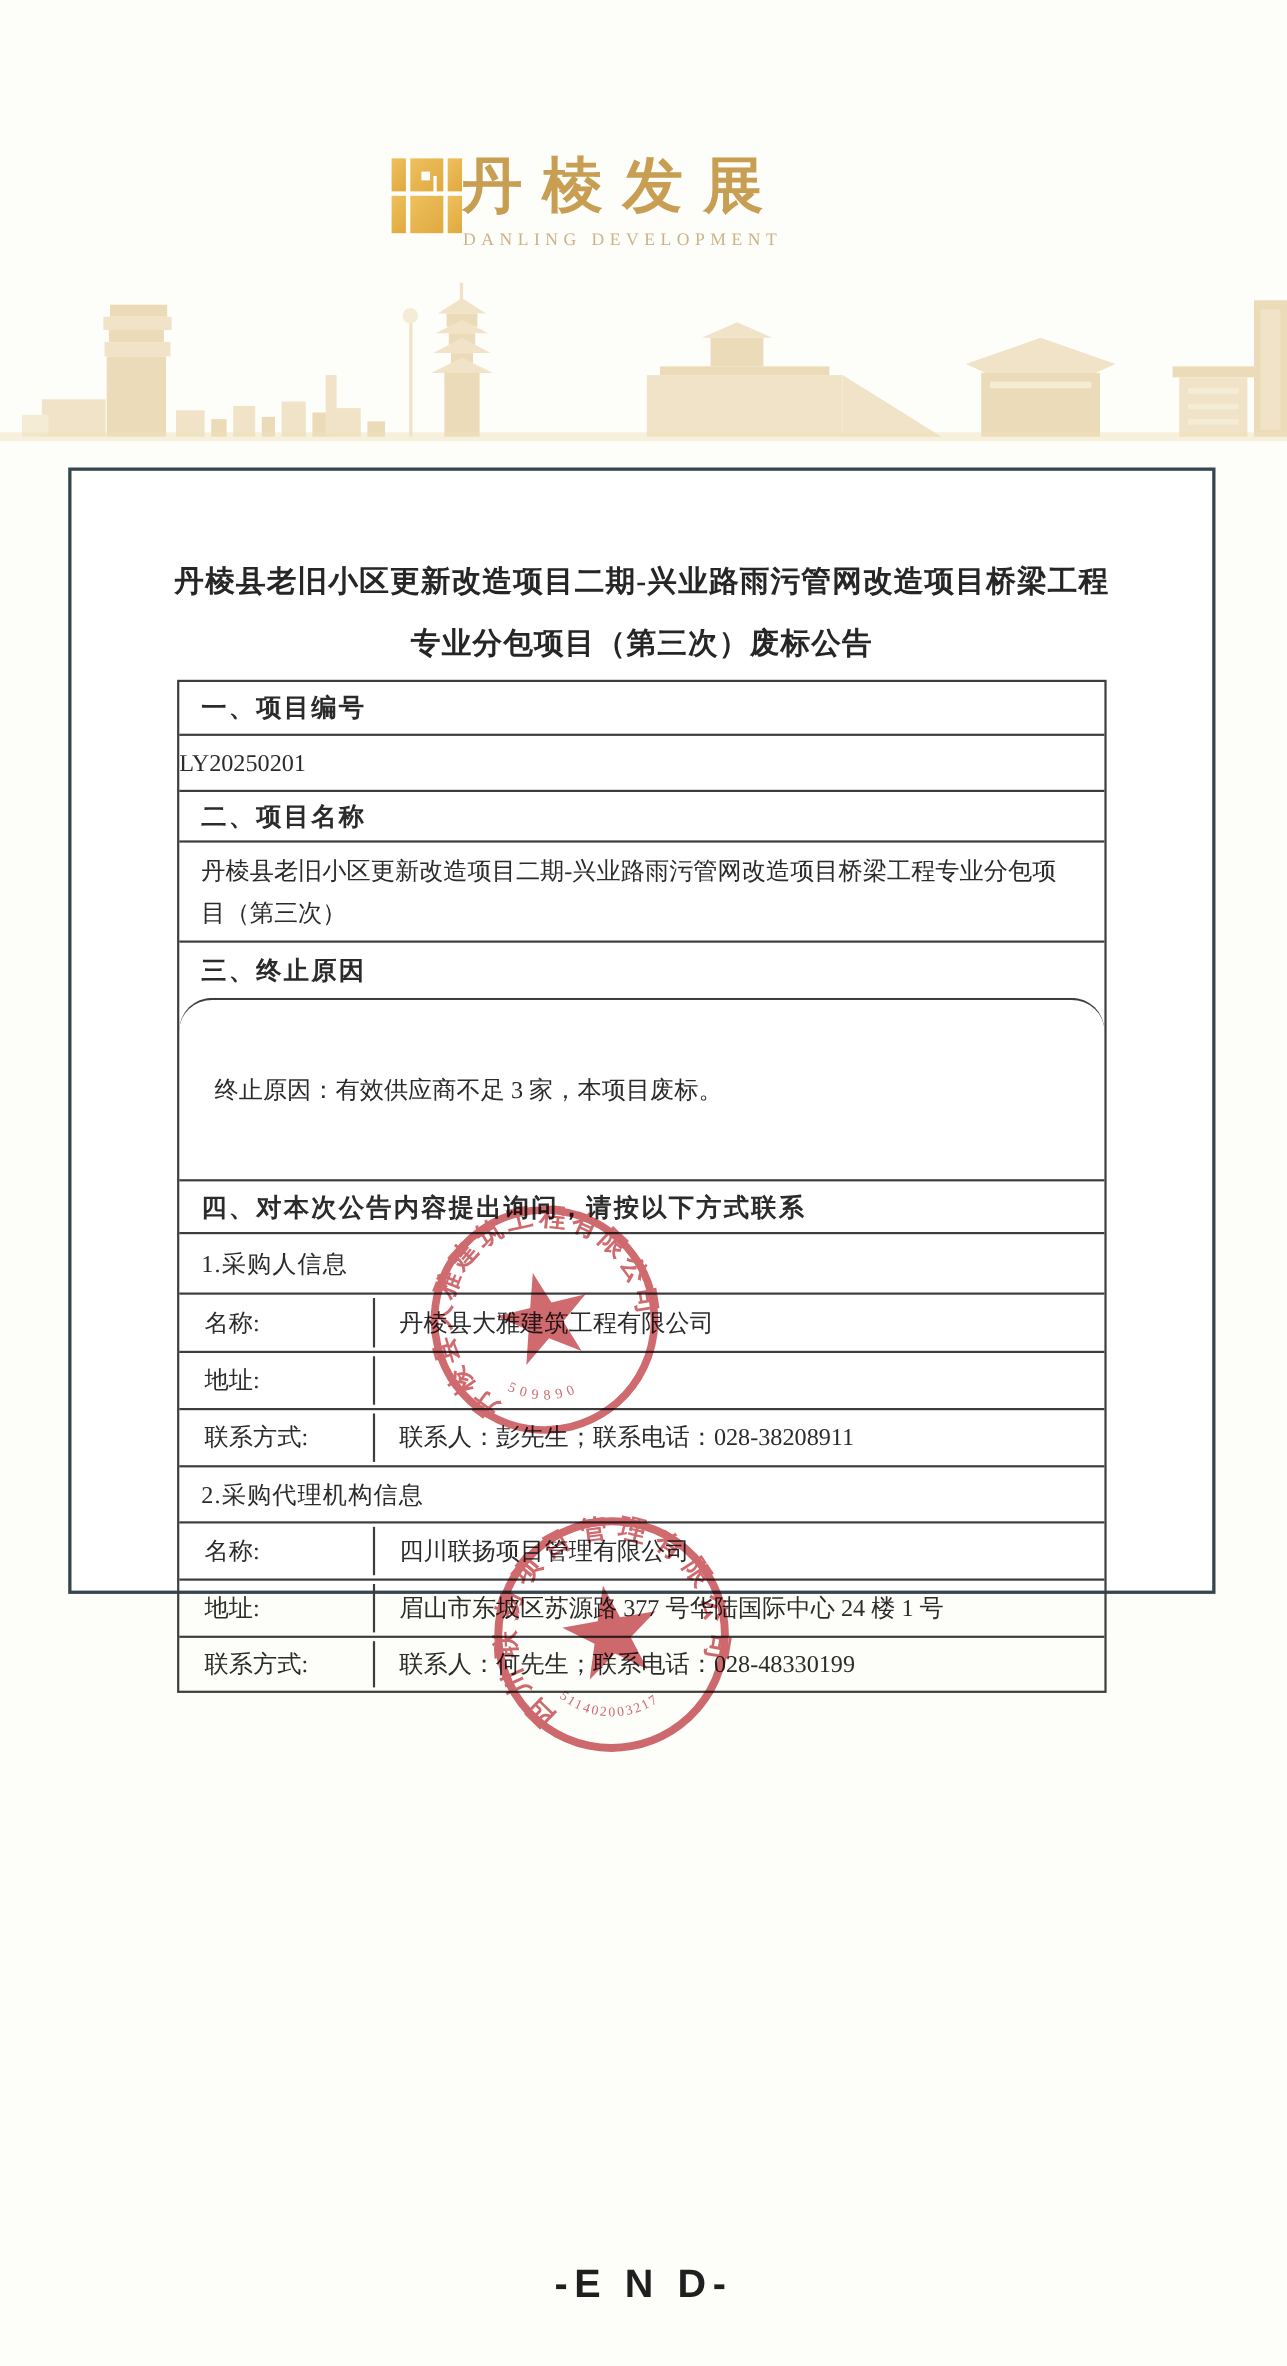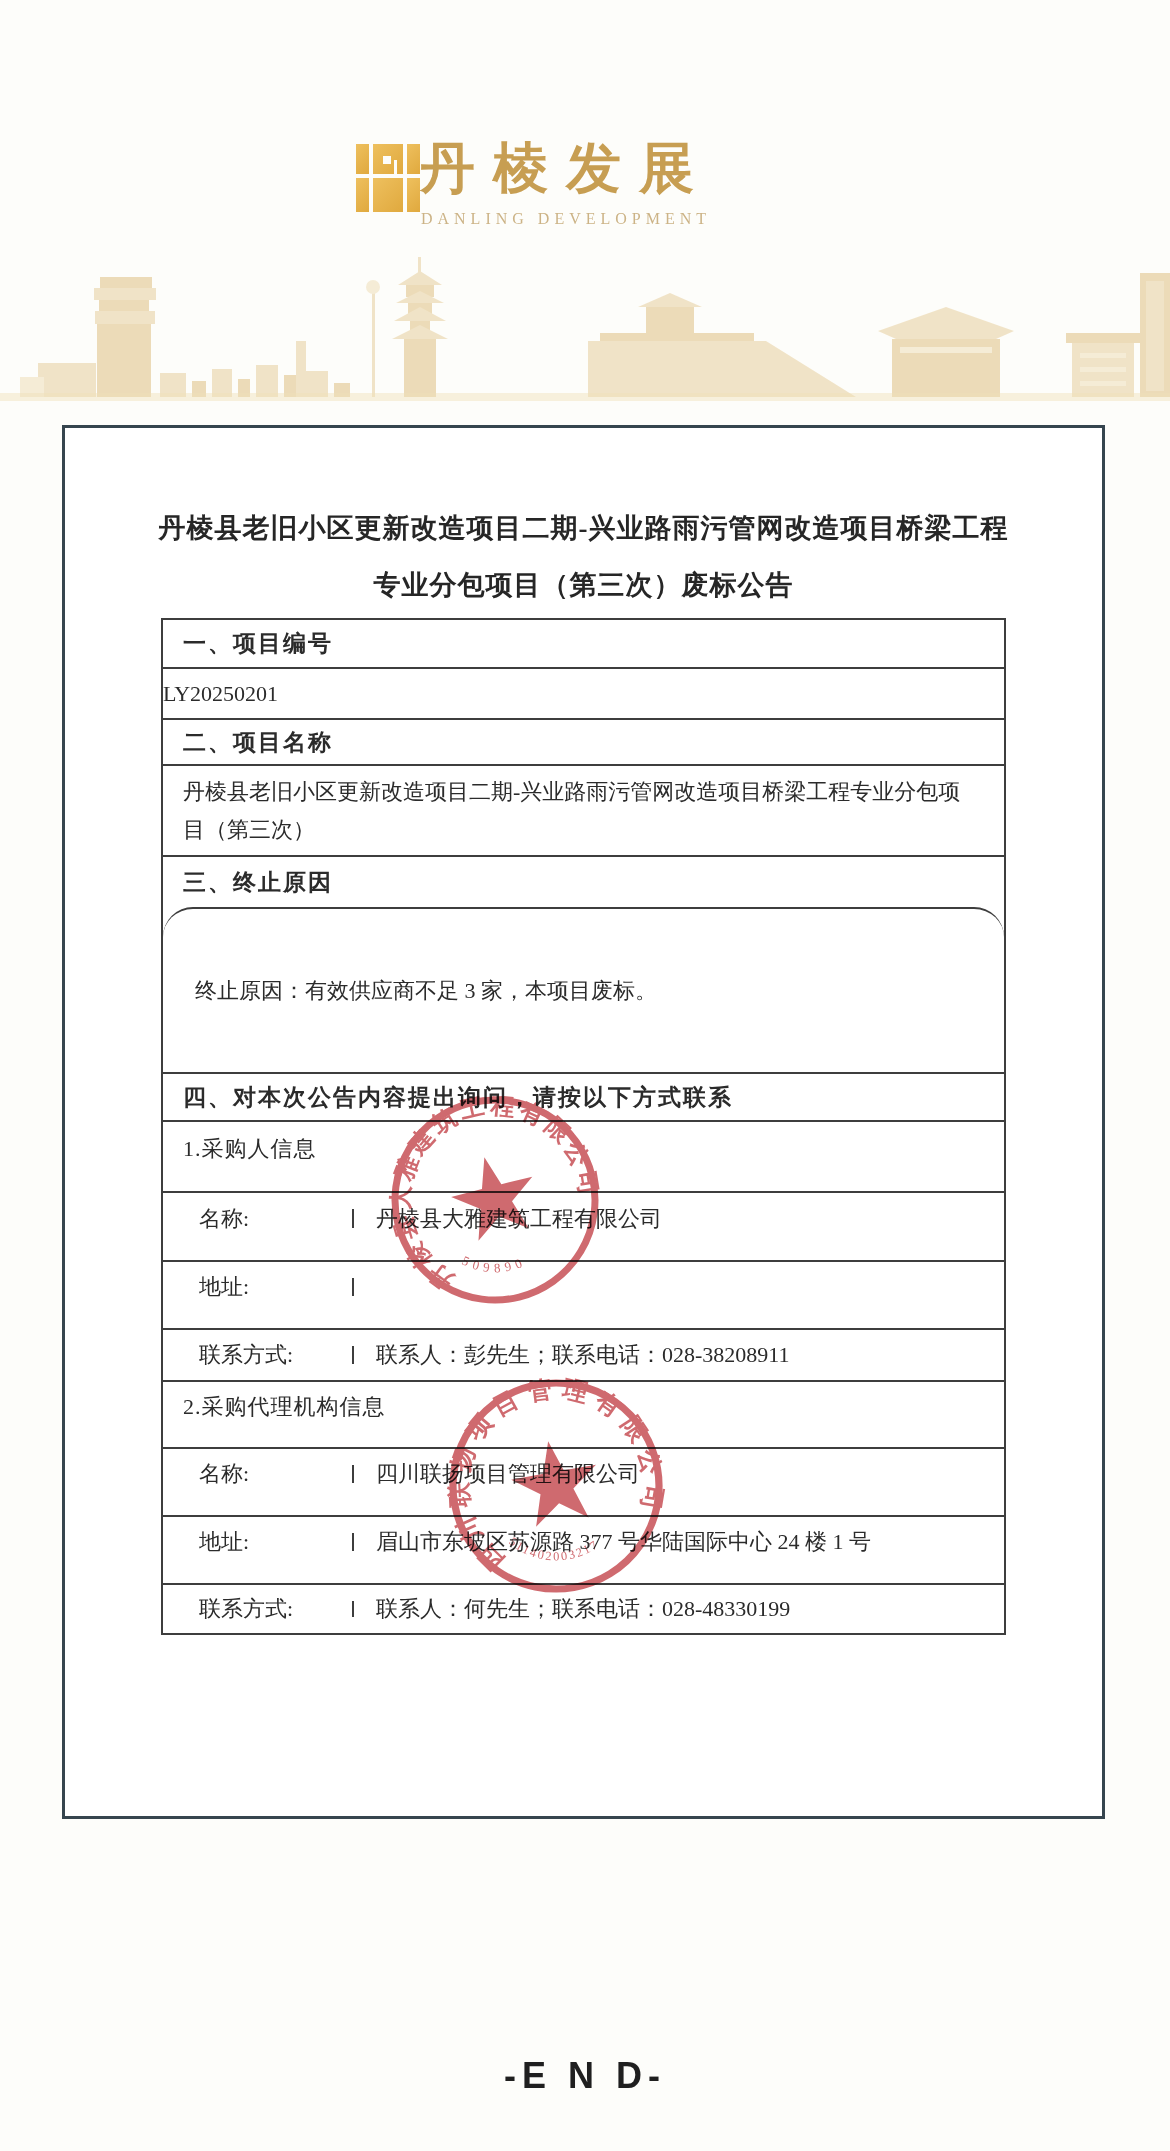--- a/index.html
+++ b/index.html
@@ -23,38 +23,38 @@
   .logo-cut-square { position:absolute; left:27px; top:12px; width:8px; height:8px; background:#fdfdfa; }
   .logo-cut-slit { position:absolute; left:38px; top:16px; width:3px; height:18px; background:#fdfdfa; }
   .brand-text { display:flex; flex-direction:column; }
   .brand-name { font-size:55px; font-weight:600; letter-spacing:18px; color:#c79e52; line-height:62px; white-space:nowrap; }
   .brand-en { font-size:16px; letter-spacing:5px; color:#ccb386; margin-top:10px; text-align:center; white-space:nowrap; }
 
   
   .skyline { position:absolute; top:245px; left:0; width:1170px; height:160px; }
 
   
-  .doc-box { position:absolute; left:62px; top:425px; width:1043px; height:1394px;
+  .doc-box { position:absolute; left:62px; top:425px; width:1043px; height:1024px;
     background:#ffffff; border:3px solid #36454e; }
   .doc-title { position:absolute; top:72px; left:0; right:0; text-align:center;
     font-size:27px; font-weight:bold; line-height:57px; letter-spacing:1px; color:#262626; }
   .doc-title div { white-space:nowrap; }
 
   
   .info-table { position:absolute; left:96px; top:190px; width:845px;
     border:2px solid #3d3d3d; background:transparent; }
   .trow { display:flex; align-items:center; font-size:22px; }
   .trow + .trow { border-top:2px solid #3d3d3d; }
   .trow.sec  { font-weight:bold; font-size:23px; letter-spacing:2px; padding-left:20px; }
   .trow.sub  { font-size:22px; padding-left:20px; letter-spacing:1px; }
   .trow.val  { }
   .trow.val-wrap { align-items:center; padding:8px 20px; line-height:38px; }
   .trow.val-wrap span { display:block; max-width:792px; }
   .trow.val-tall { align-items:center; padding-left:32px;border-radius:30px; }
-  .trow.pair { padding:16px; align-items:stretch;margin-top:16px; }
+  .trow.pair { padding:3px; align-items:stretch; }
   .cell-label { width:175px; flex:0 0 175px; border-right:2px solid #3d3d3d;
     display:flex; align-items:center; padding-left:20px; }
   .cell-value { flex:1; display:flex; align-items:center; padding-left:22px; }
 
   
   .seal { position:absolute; opacity:.82; mix-blend-mode:multiply; pointer-events:none; }
   .seal-1 { left:375px; top:1080px; transform:rotate(-14deg); }
   .seal-2 { left:436px; top:1366px; transform:rotate(-10deg) scale(1.03); }
 
   

